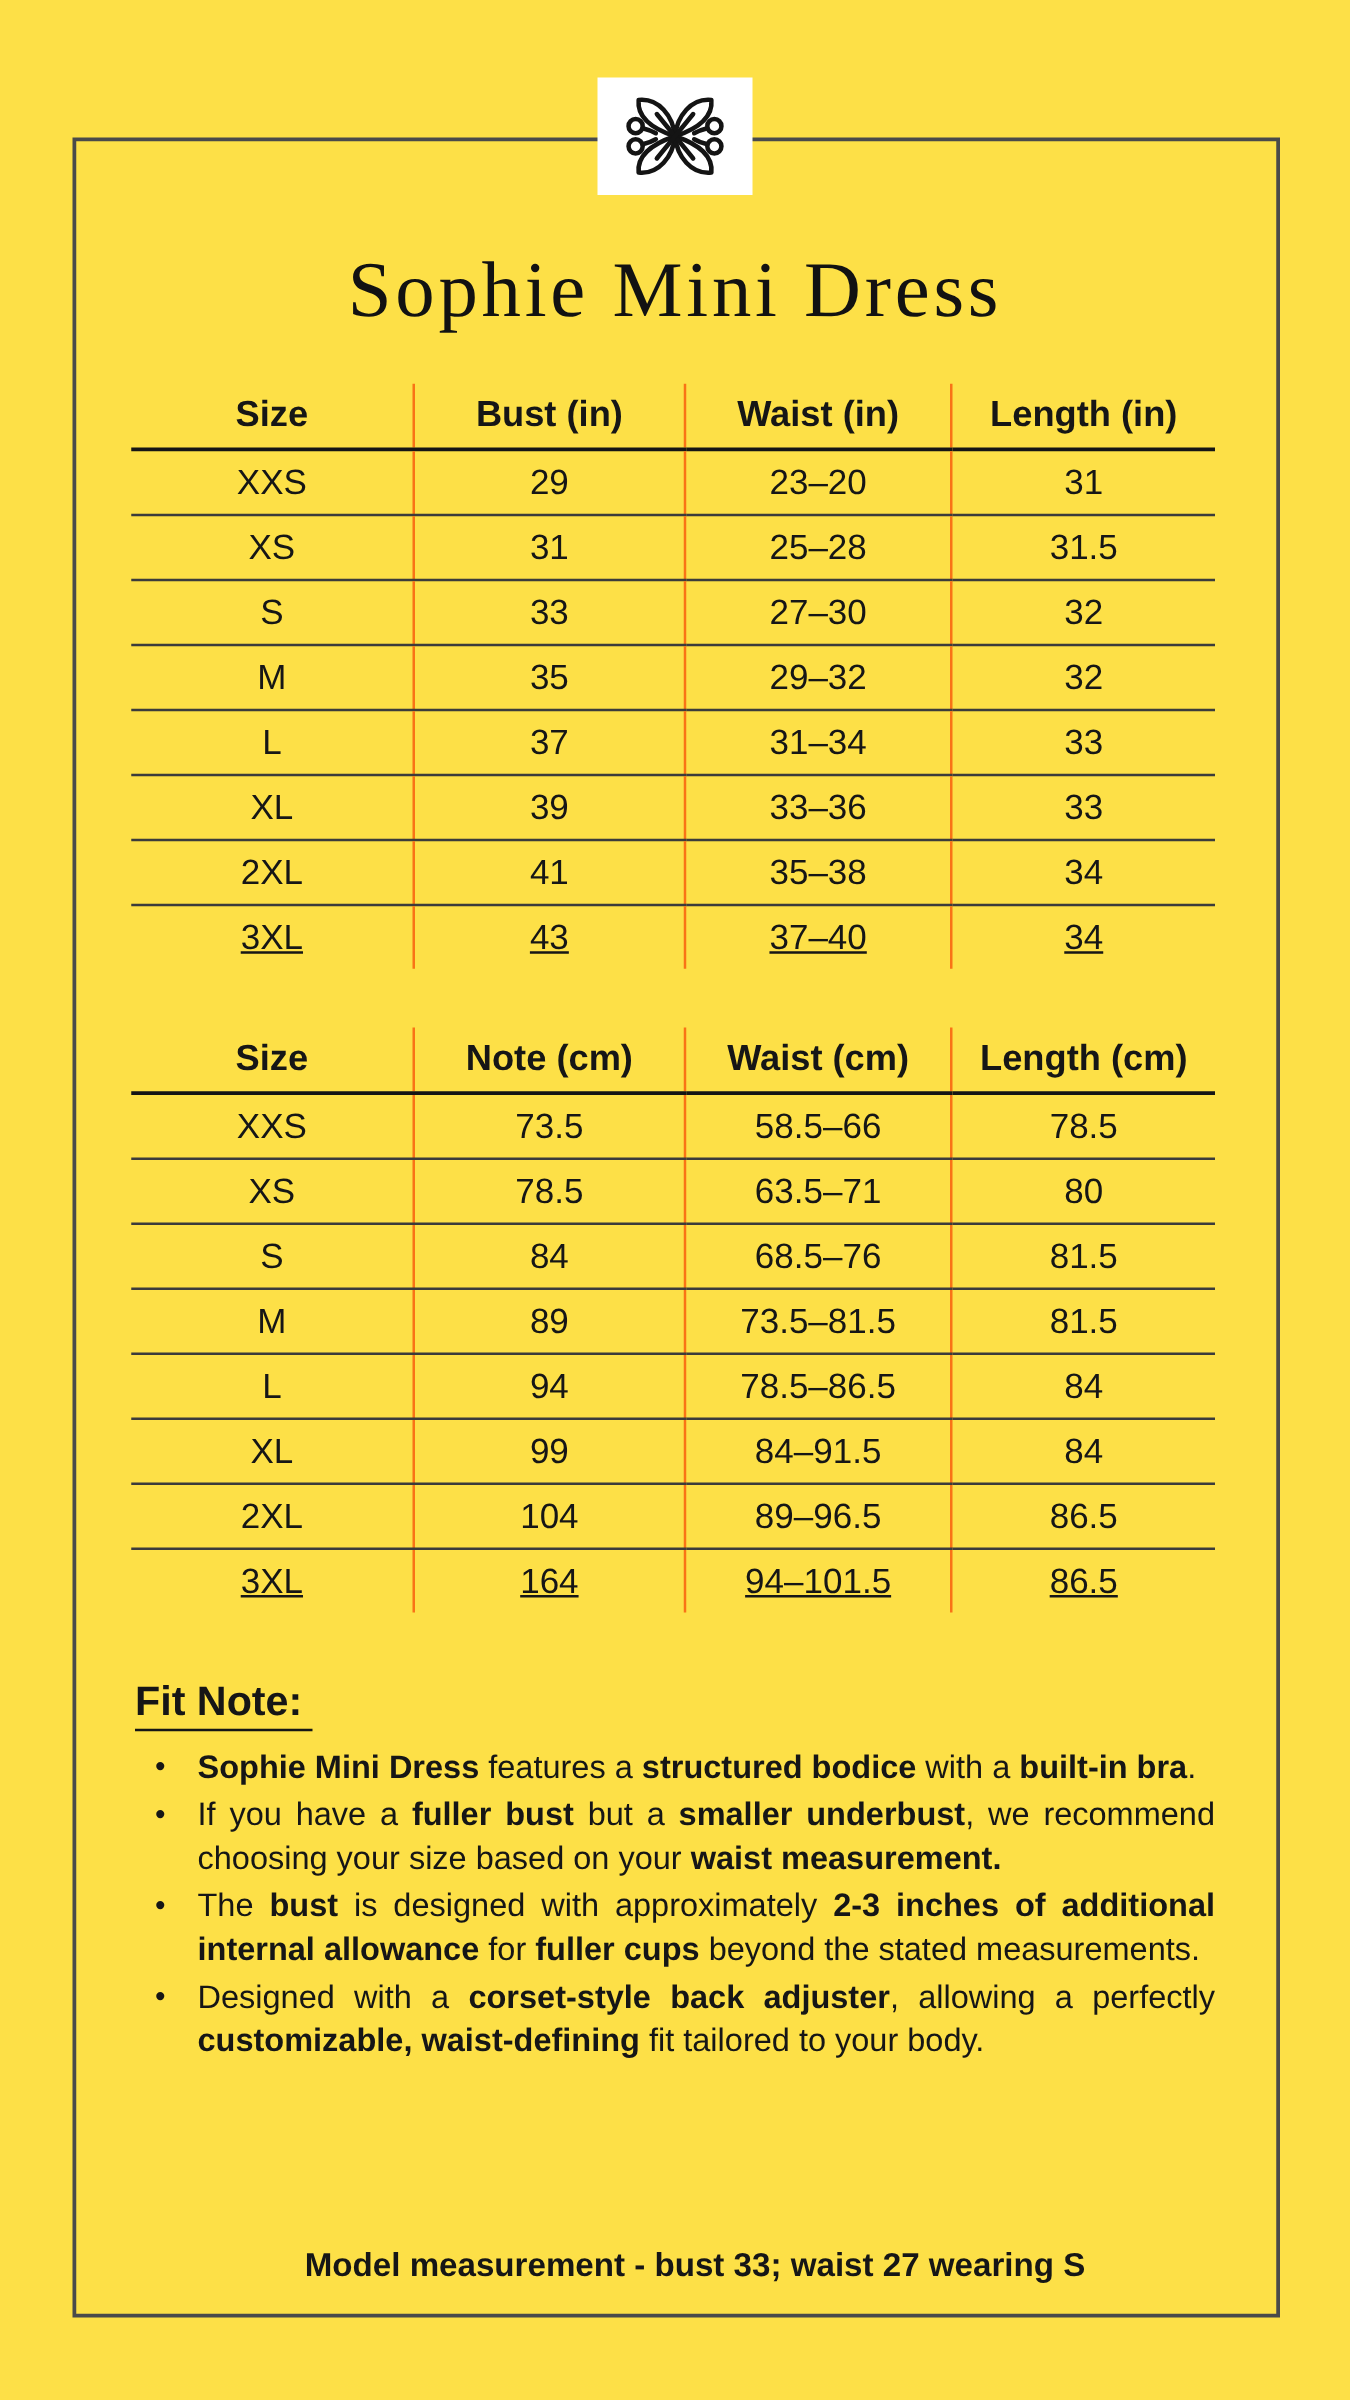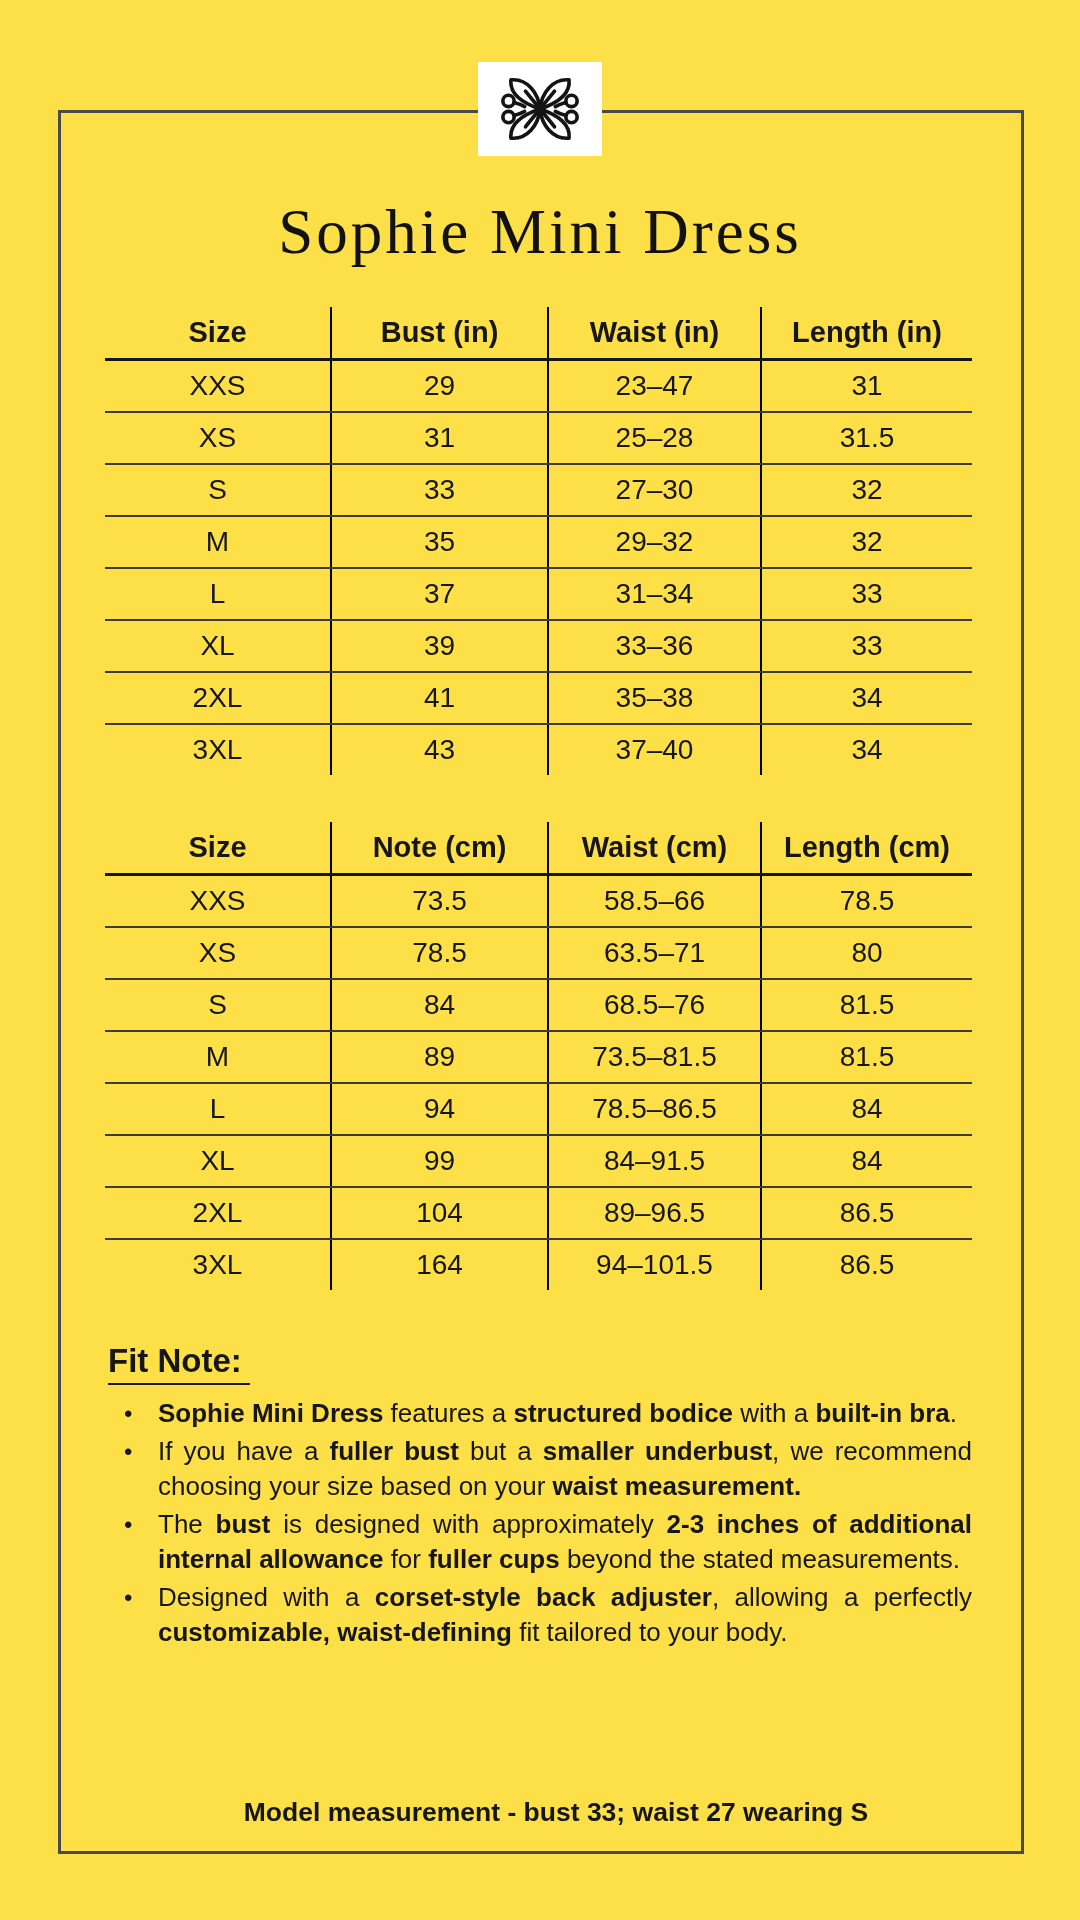--- a/index.html
+++ b/index.html
@@ -62,22 +62,22 @@
     font-size:29px;
     font-weight:bold;
     border-bottom:3px solid #151515;
   }
   td{
     height:50px;
     font-size:28px;
     font-weight:400;
     border-bottom:2px solid #3b3b3b;
   }
-  tbody tr:last-child td{border-bottom:none;}
-  th:not(:last-child),td:not(:last-child){border-right:2px solid #000000;}
+  tbody tr:last-child td{border-bottom:none;text-decoration:underline;}
+  th:not(:last-child),td:not(:last-child){border-right:2px solid #f97316;}
   .fit-note-heading{
     position:absolute;
     left:108px;top:1342px;
     margin:0;
     font-size:33px;
     font-weight:bold;
     border-bottom:2px solid #161616;
     padding:0 8px 3px 0;
     z-index:1;
   }
@@ -159,21 +159,21 @@
             <th>Size</th>
             <th>Bust (in)</th>
             <th>Waist (in)</th>
             <th>Length (in)</th>
           </tr>
         </thead>
         <tbody>
           <tr>
             <td>XXS</td>
             <td>29</td>
-            <td>23–47</td>
+            <td>23–20</td>
             <td>31</td>
           </tr>
           <tr>
             <td>XS</td>
             <td>31</td>
             <td>25–28</td>
             <td>31.5</td>
           </tr>
           <tr>
             <td>S</td>

